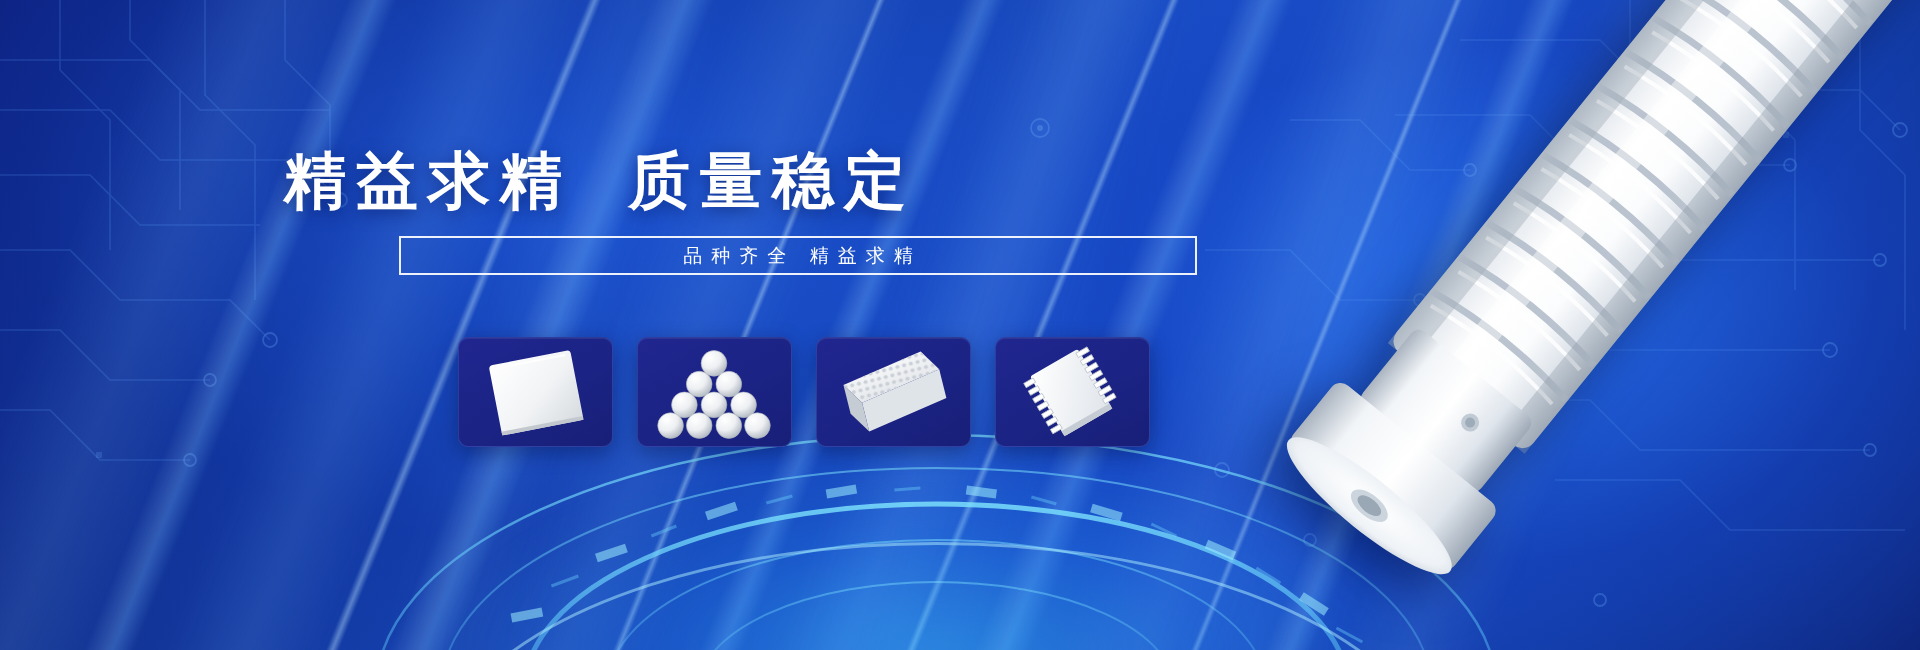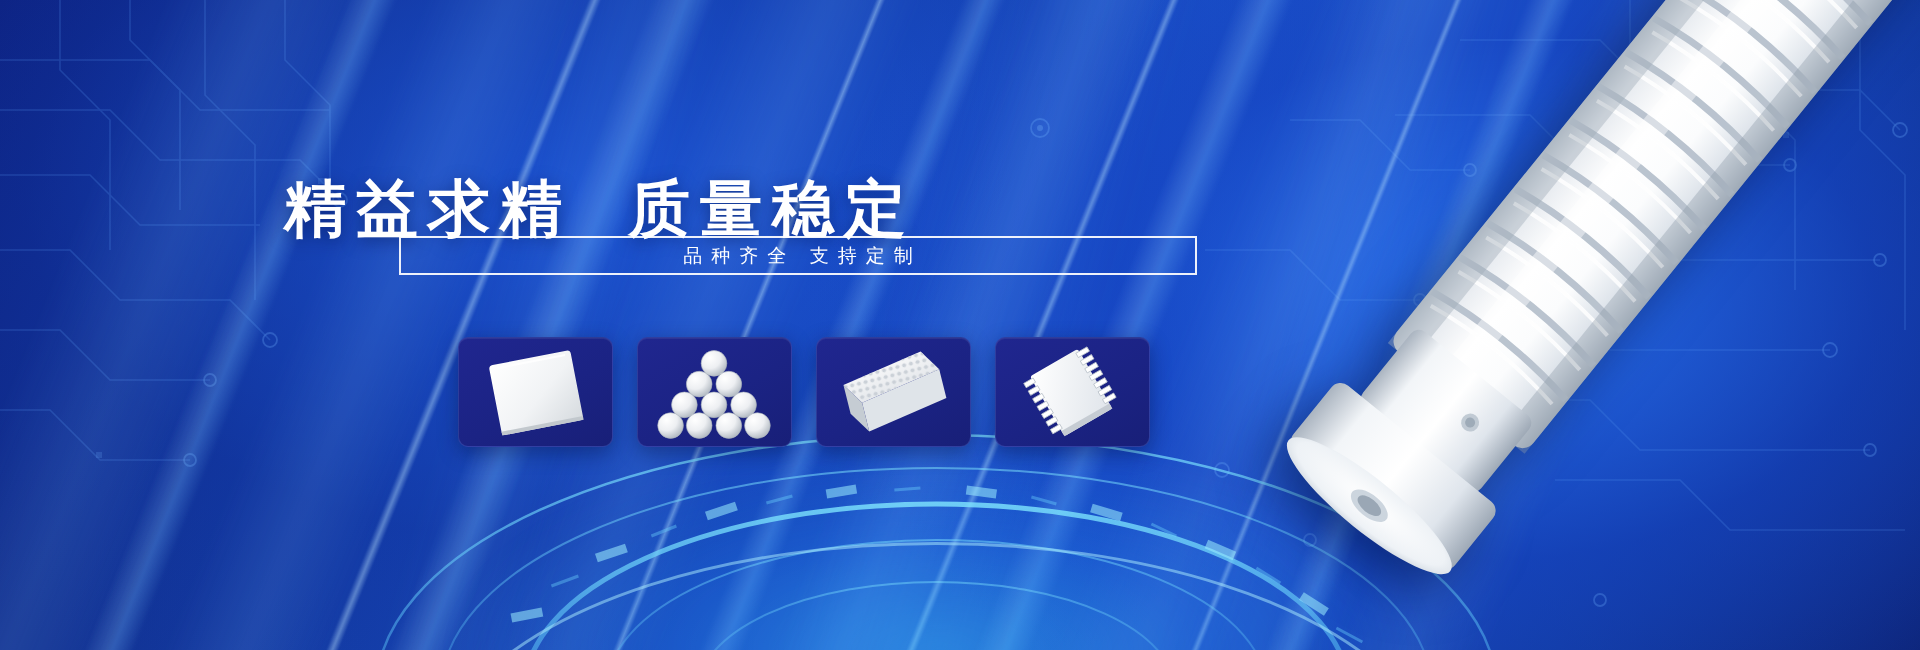--- a/index.html
+++ b/index.html
@@ -63,21 +63,20 @@
   }
   .eyebrow .b{font-weight:700;letter-spacing:-1.2px;}
   .eyebrow .r{font-weight:400;letter-spacing:-.6px;}
 
   .headline{
     position:absolute;left:0;right:0;top:146px;text-align:center;
     color:#fff;font-size:62px;font-weight:700;line-height:1.12;
     letter-spacing:10px;white-space:nowrap;
     text-shadow:0 4px 16px rgba(4,18,76,.5);
     font-family:"Liberation Sans","DejaVu Sans",sans-serif;
-    margin-top:28px;
   }
   .headline .gap{display:inline-block;width:56px;}
 
   .subbar{
     position:absolute;left:399px;top:236px;width:798px;height:39px;
     border:2px solid rgba(255,255,255,.92);
     display:flex;align-items:center;justify-content:center;
   }
   .subbar .txt{
     color:#fff;font-size:19px;font-weight:400;letter-spacing:9px;
@@ -299,21 +298,21 @@
   </div>
 
   <div class="content">
 
 
     <div class="headline">
       <span>精益求精</span><span class="gap"></span><span>质量稳定</span>
     </div>
 
     <div class="subbar">
-      <span class="txt">品种齐全  支持定制</span>
+      <span class="txt">品种齐全  精益求精</span>
     </div>
 
     <div class="cards">
 
       <div class="card">
         <svg width="155" height="110" viewBox="0 0 155 110">
           <defs>
             <linearGradient id="pl" x1="0" y1="0" x2="1" y2="1">
               <stop offset="0%" stop-color="#ffffff"></stop>
               <stop offset="55%" stop-color="#f1f3f5"></stop>

